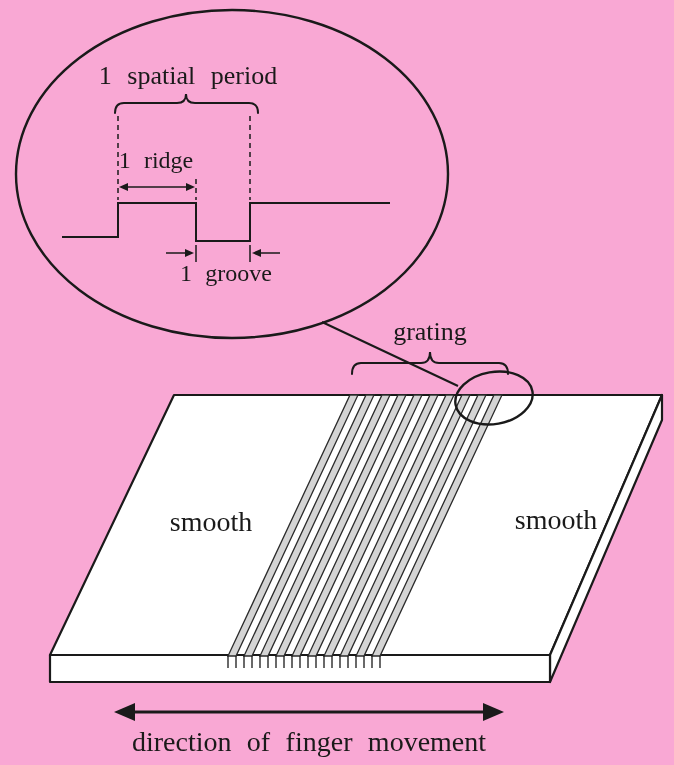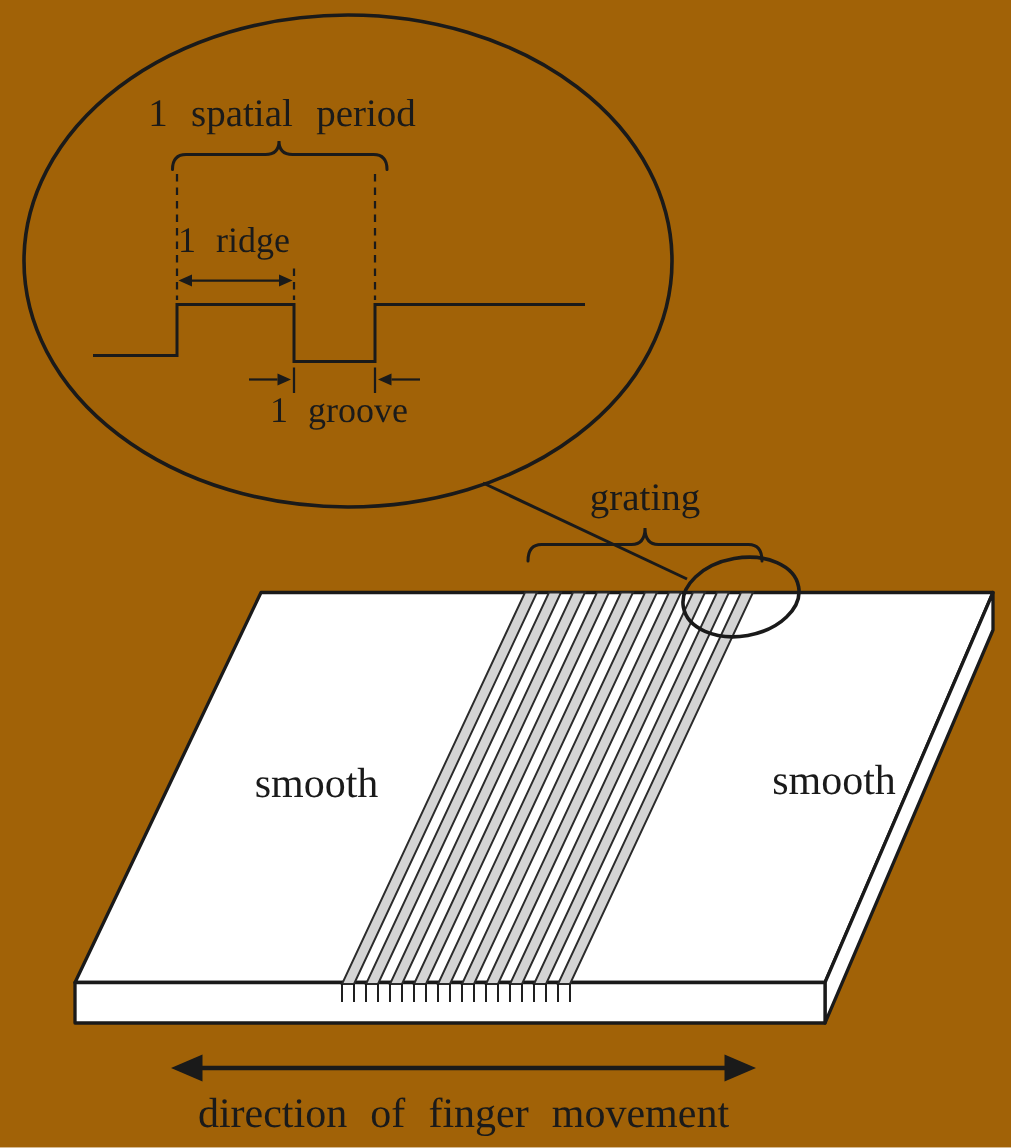--- a/index.html
+++ b/index.html
@@ -1,20 +1,20 @@
 <!DOCTYPE html>
 <html><head>
 <meta charset="utf-8">
 <style>
   html, body { margin: 0; padding: 0; background: #ffffff; }
   .figure-wrap {
     position: relative;
     width: 674px;
     height: 765px;
-    background: #a16207;
+    background: #f9a8d4;
     overflow: hidden;
   }
   svg { display: block; }
   svg text {
     font-family: "Liberation Serif", serif;
     fill: #1a1a1a;
   }
   .t-period  { font-size: 26px; word-spacing: 0.35em; }
   .t-ridge   { font-size: 24px; word-spacing: 0.3em; }
   .t-groove  { font-size: 24px; word-spacing: 0.3em; }

